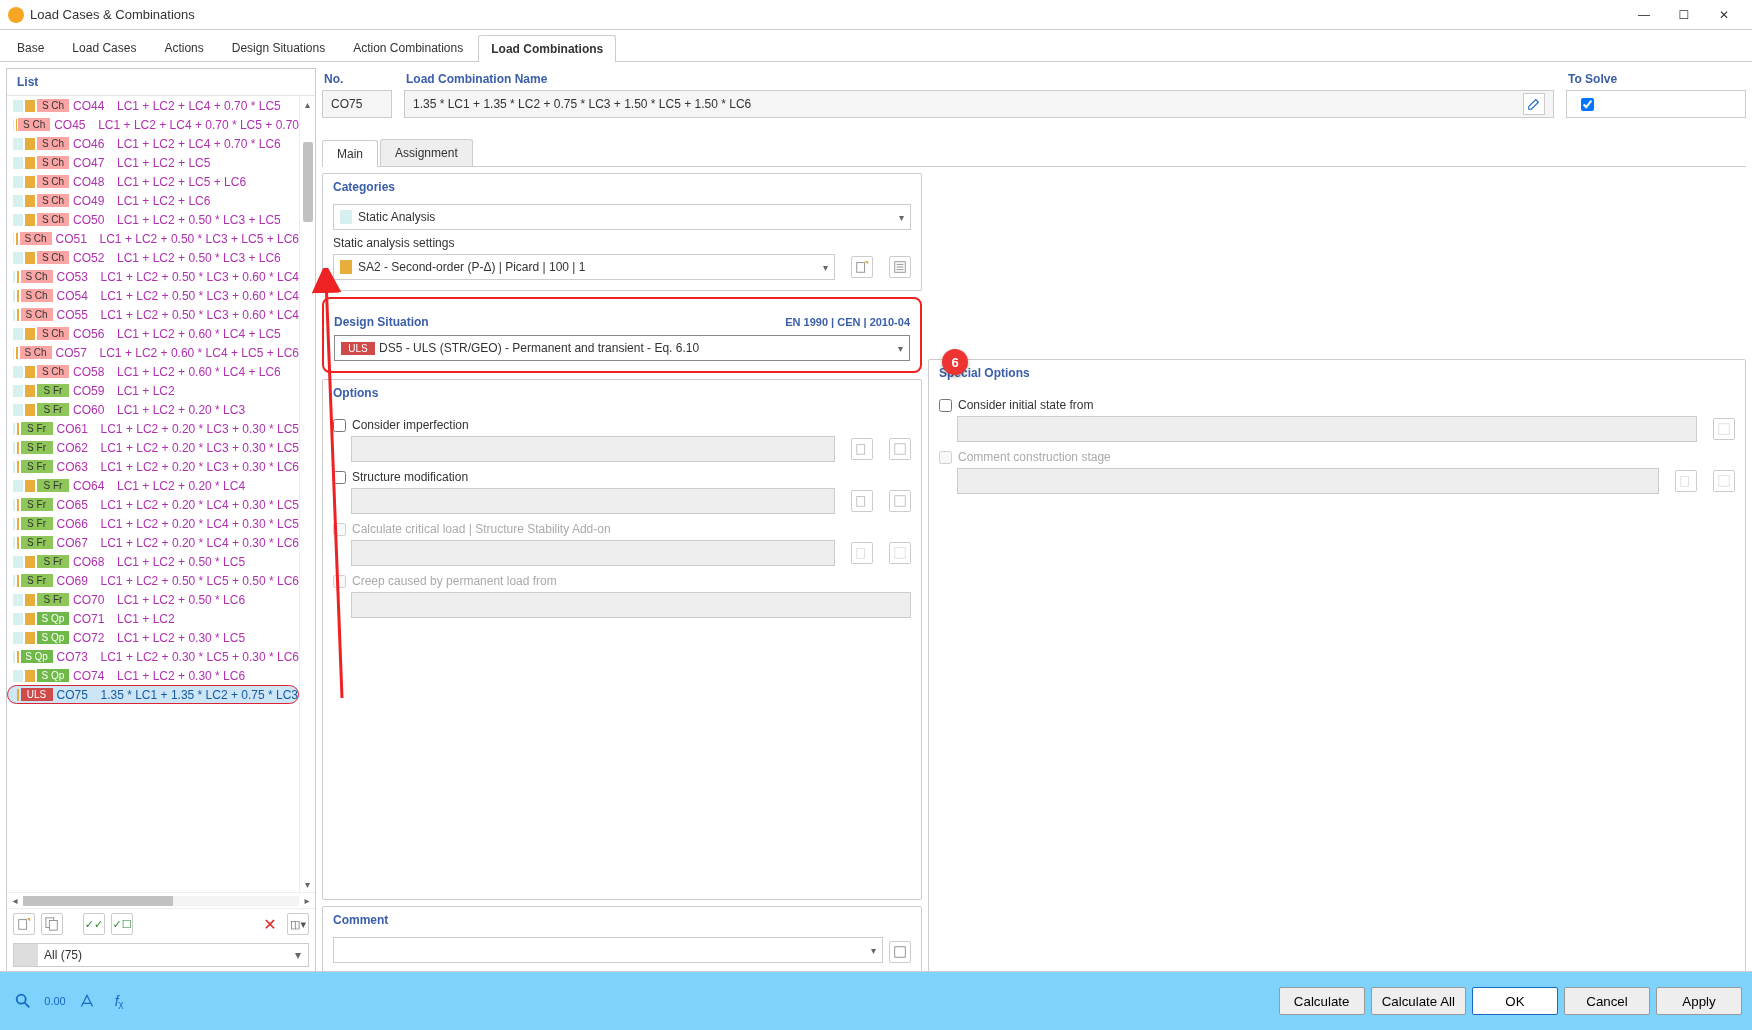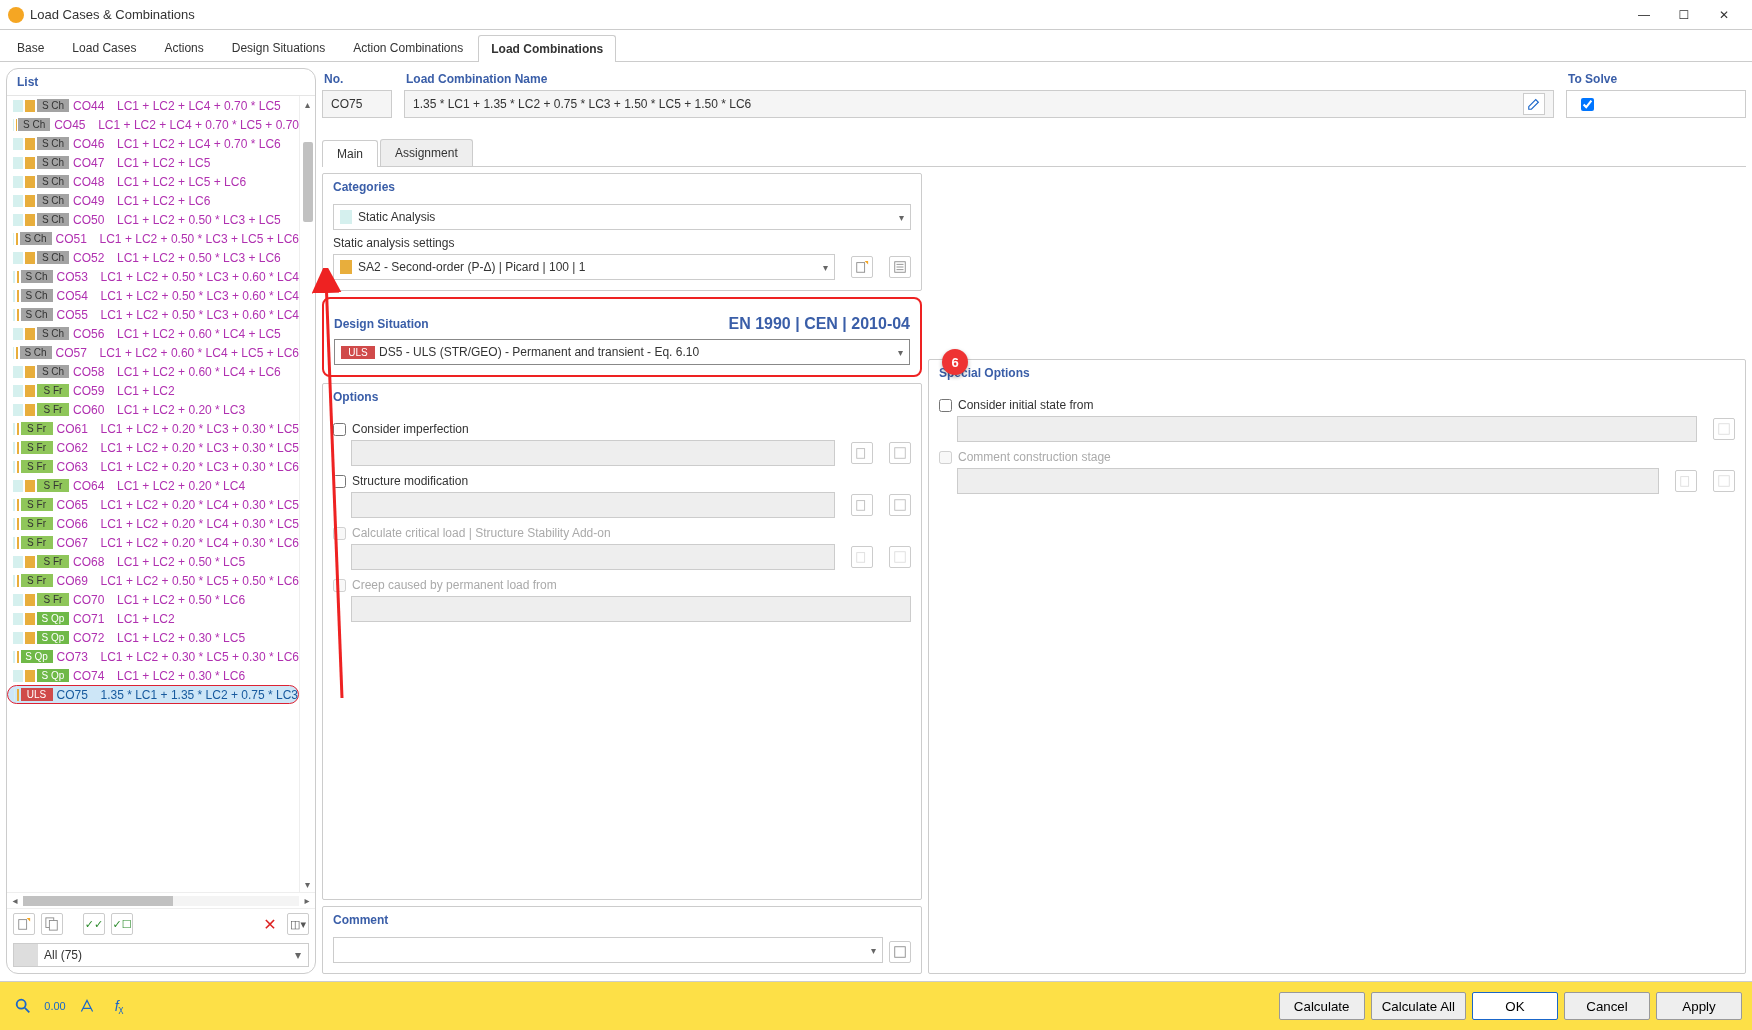--- a/index.html
+++ b/index.html
@@ -7,29 +7,29 @@
 .titlebar{height:30px;display:flex;align-items:center;padding:0 8px;border-bottom:1px solid #ccc}
 .titlebar .icon{width:16px;height:16px;border-radius:50%;background:#f5a623;display:inline-block;margin-right:6px}
 .titlebar .title{flex:1;font-size:13px}
 .winbtn{width:40px;height:28px;display:flex;align-items:center;justify-content:center;color:#333;cursor:pointer}
 .tabs{display:flex;padding:4px 4px 0;border-bottom:1px solid #ccc;background:#fff}
 .tab{padding:6px 12px;cursor:pointer;border:1px solid transparent;border-bottom:none;border-radius:3px 3px 0 0;margin-right:2px}
 .tab.active{border-color:#ccc;background:#fff;position:relative;top:1px;font-weight:700}
 .body{display:flex;padding:6px;gap:6px;height:calc(100% - 30px - 32px - 50px)}
 .left{width:310px;display:flex;flex-direction:column}
 .right{flex:1;display:flex;flex-direction:column;gap:6px}
-.panel{border:1px solid #ccc;border-radius:12px;background:#fff}
+.panel{border:1px solid #ccc;border-radius:0;background:#fff}
 .panel-h{padding:6px 10px;font-weight:bold;color:#3a5ea8;border-bottom:1px solid #e5e5e5}
 .list-body{flex:1;overflow:hidden;position:relative}
 .list-rows{position:absolute;left:0;top:0;right:16px;bottom:0;overflow:hidden}
 .row{display:flex;align-items:center;height:19px;padding-left:6px}
 .row .sq{width:10px;height:12px;background:#d5f0ee;margin-right:2px}
 .row .sq2{width:10px;height:12px;background:#e8ae3c;margin-right:2px}
 .badge{display:inline-block;min-width:32px;text-align:center;font-size:10px;color:#333;padding:1px 4px;margin-right:4px}
-.b-sch{background:#a3a3a3}
+.b-sch{background:#fca5a5}
 .b-sfr{background:#8fc65a}
 .b-sqp{background:#6fb948;color:#fff}
 .b-uls{background:#d04a4a;color:#fff}
 .row .code{color:#b030b0;margin-right:4px;min-width:40px}
 .row .desc{color:#b030b0;white-space:nowrap}
 .row.selected{background:#cde6f7}
 .row.selected .code,.row.selected .desc{color:#175a9e}
 .row.selected-wrap{border:1.5px solid #d23;border-radius:10px;background:#cde6f7}
 .scrollbar{position:absolute;right:0;top:0;bottom:0;width:16px;border-left:1px solid #eee;display:flex;flex-direction:column;align-items:center}
 .scrollbar .arrow{font-size:10px;color:#666;cursor:pointer;height:16px;display:flex;align-items:center}
@@ -61,30 +61,30 @@
 .section-h{padding:6px 10px;font-weight:bold;color:#3a5ea8}
 .section-b{padding:4px 10px 10px}
 .lbl{font-size:12px;margin:6px 0 4px;color:#333}
 .select{border:1px solid #ccc;height:26px;display:flex;align-items:center;padding:0 6px;position:relative;background:#fff}
 .select .sw{width:12px;height:14px;margin-right:6px}
 .select .dd{position:absolute;right:6px;color:#666;font-size:10px}
 .inline{display:flex;gap:16px;align-items:center}
 .inline .select{flex:1}
 .highlight{border:2.5px solid #e22;border-radius:8px;padding:16px 10px 10px!important}
 .highlight .section-h{padding:0 0 6px;display:flex;justify-content:space-between;align-items:center}
-.highlight .std{color:#3a5ea8;font-weight:bold;font-size:16px}
+.highlight .std{color:#3a5ea8;font-weight:bold;font-size:11px}
 .circle{width:26px;height:26px;border-radius:50%;background:#e33;color:#fff;font-weight:bold;display:flex;align-items:center;justify-content:center;font-size:13px;box-shadow:0 2px 4px rgba(0,0,0,.3)}
 .arrow-svg{position:absolute;pointer-events:none}
 .opt{display:flex;align-items:center;gap:6px;margin:8px 0 4px}
 .opt input{margin:0}
 .opt.disabled{color:#aaa}
 .ind{margin-left:18px}
 .ind .select{background:#eee}
 .comment{display:flex;gap:6px;align-items:flex-end}
-.footer{position:absolute;bottom:0;left:0;right:0;height:49px;border-top:1px solid #ccc;display:flex;align-items:center;padding:0 10px;background:#fde047;gap:6px}
+.footer{position:absolute;bottom:0;left:0;right:0;height:59px;border-top:1px solid #ccc;display:flex;align-items:center;padding:0 10px;background:#7dd3fc;gap:6px}
 .footer .spacer{flex:1}
 .btn{min-width:86px;height:28px;border:1px solid #999;background:#eee;border-radius:2px;cursor:pointer;padding:0 10px}
 .btn.primary{border:1.5px solid #1a66c9;background:#fff}
 .ficon{width:26px;height:26px;border:1px solid transparent;display:flex;align-items:center;justify-content:center;font-size:14px;color:#1a66c9;cursor:pointer}
 .chk-wrap{display:flex;align-items:center;justify-content:flex-start;padding:6px 10px}
 svg.i{width:14px;height:14px}
 </style>
 </head>
 <body>
 

